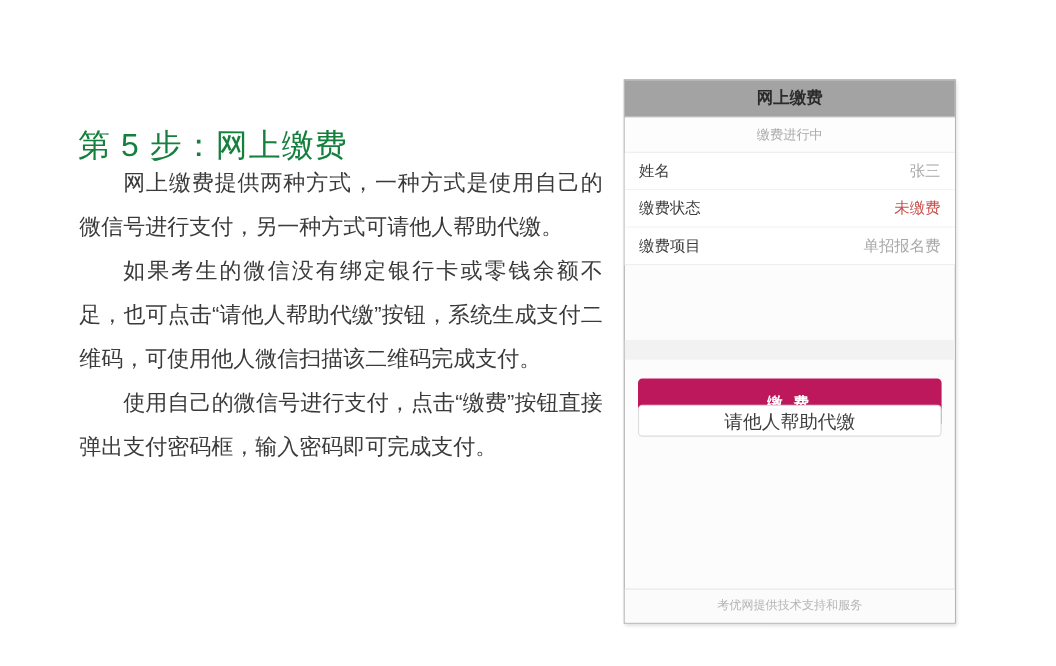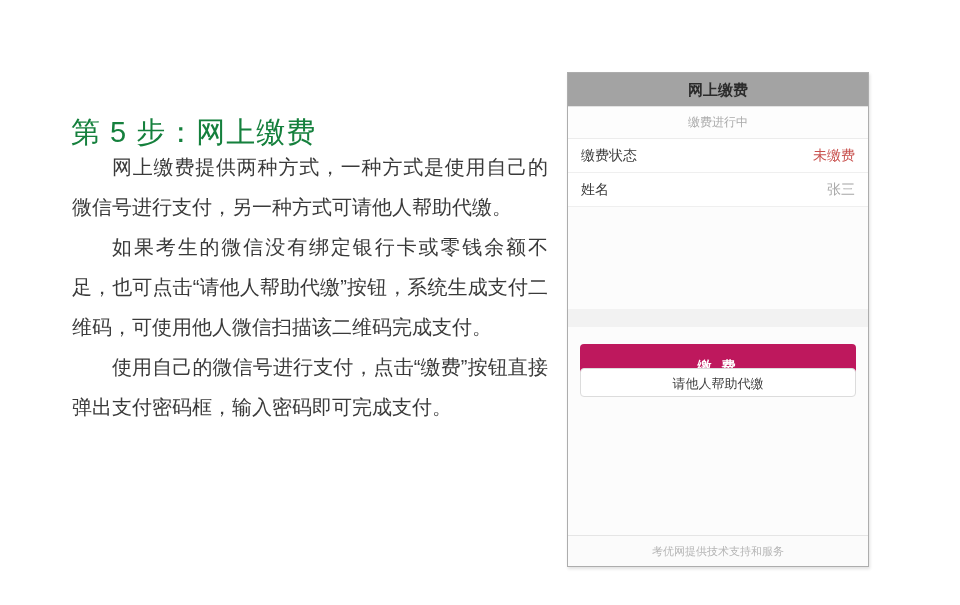--- a/index.html
+++ b/index.html
@@ -56,21 +56,21 @@
     position:absolute;left:12px;right:12px;top:254px;height:44px;
     background:#be185d;border:none;border-radius:4px;
     color:#ffffff;font-size:14px;font-weight:bold;letter-spacing:3px;
     line-height:28px;text-align:center;cursor:pointer;
     font-family:inherit;
     margin-top:17px;
   }
   .btn-proxy{
     position:absolute;left:12px;right:12px;top:295px;height:29px;
     background:#ffffff;border:1px solid #dcdcdc;border-radius:4px;
-    color:#3f3f3f;font-size:13px;line-height:27px;text-align:center;cursor:pointer;
+    color:#3f3f3f;font-size:17px;line-height:27px;text-align:center;cursor:pointer;
     font-family:inherit;box-sizing:border-box;
   }
   .phone-footer{
     position:absolute;left:0;right:0;bottom:0;height:30px;line-height:30px;
     text-align:center;font-size:11px;color:#b5b5b5;
     background:#fbfbfb;border-top:1px solid #e5e5e5;
   }
 </style>
 </head>
 <body>
@@ -88,29 +88,33 @@
   <div class="phone">
 
     <div class="phone-header">网上缴费</div>
 
     <div class="phone-status">缴费进行中</div>
 
     <div class="fields">
 
 
       <div class="field-row">
+        <span class="field-label">姓名</span>
+        <span class="v-muted">张三</span>
+      </div>
+
+      <div class="field-row">
         <span class="field-label">缴费状态</span>
         <span class="v-red">未缴费</span>
       </div>
 
       <div class="field-row">
-        <span class="field-label">姓名</span>
-        <span class="v-muted">张三</span>
+        <span class="field-label">缴费项目</span>
+        <span class="v-muted">单招报名费</span>
       </div>
-
 
 
     </div>
 
     <div class="gray-strip"></div>
 
     <button class="btn-pay">缴 费</button>
 
     <button class="btn-proxy">请他人帮助代缴</button>
 

